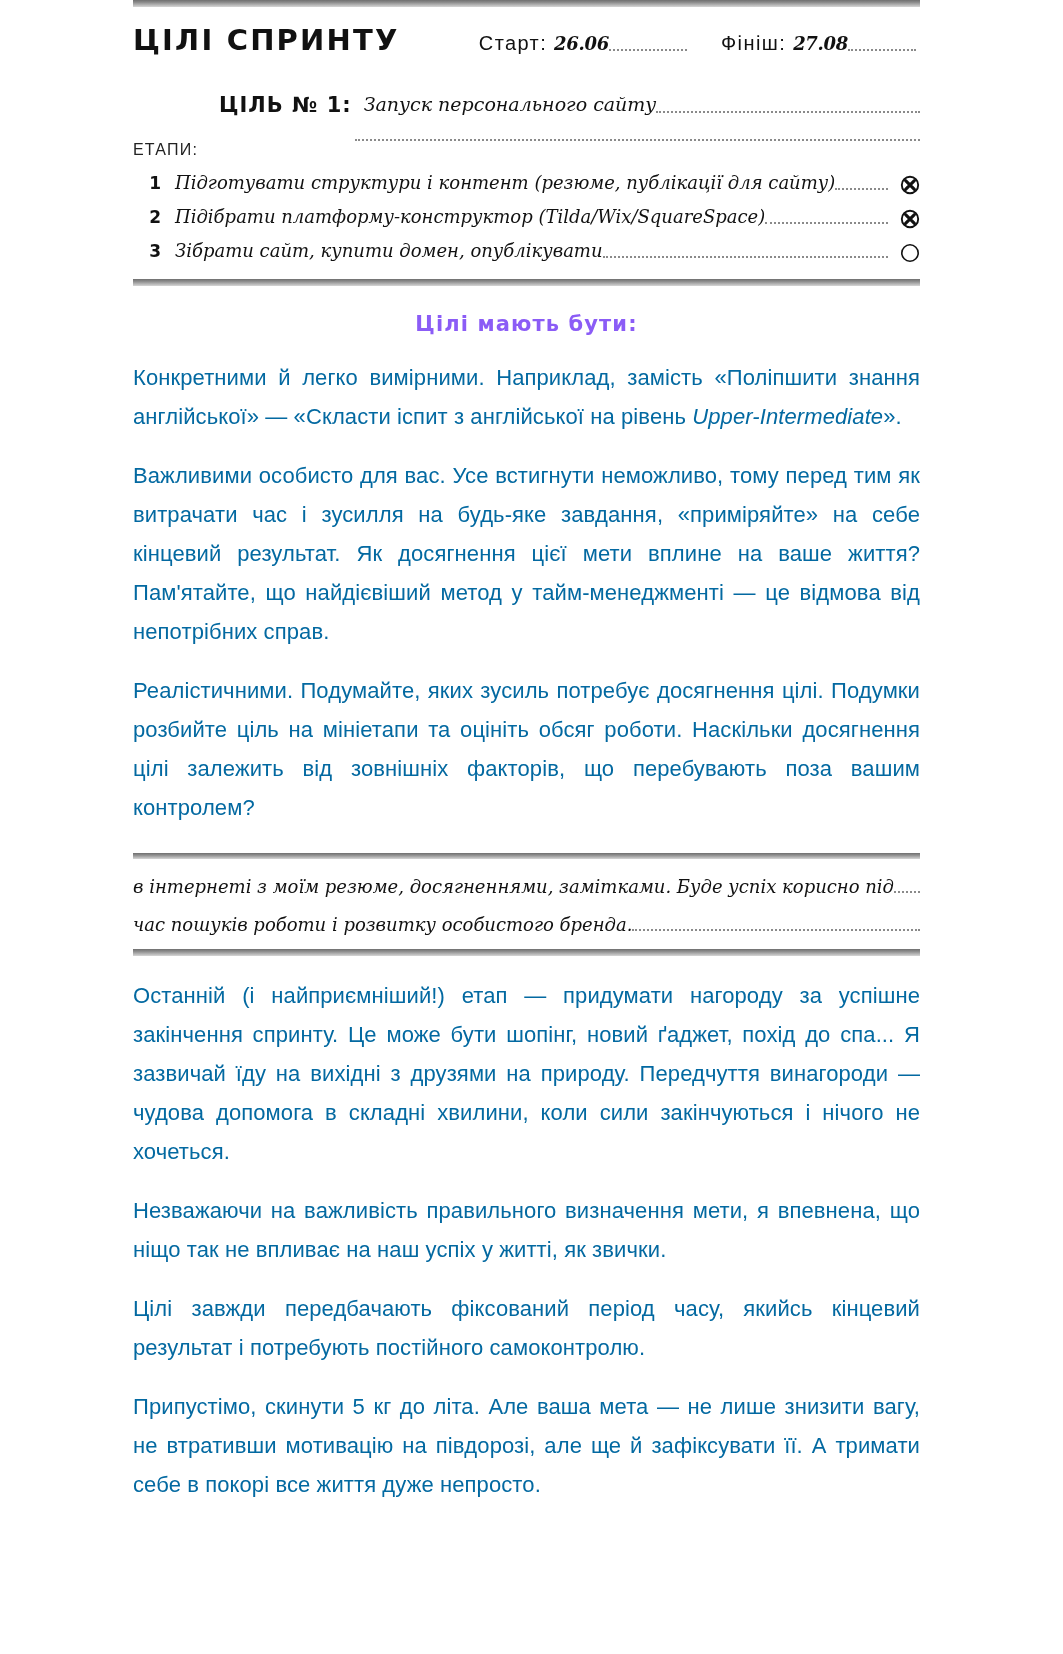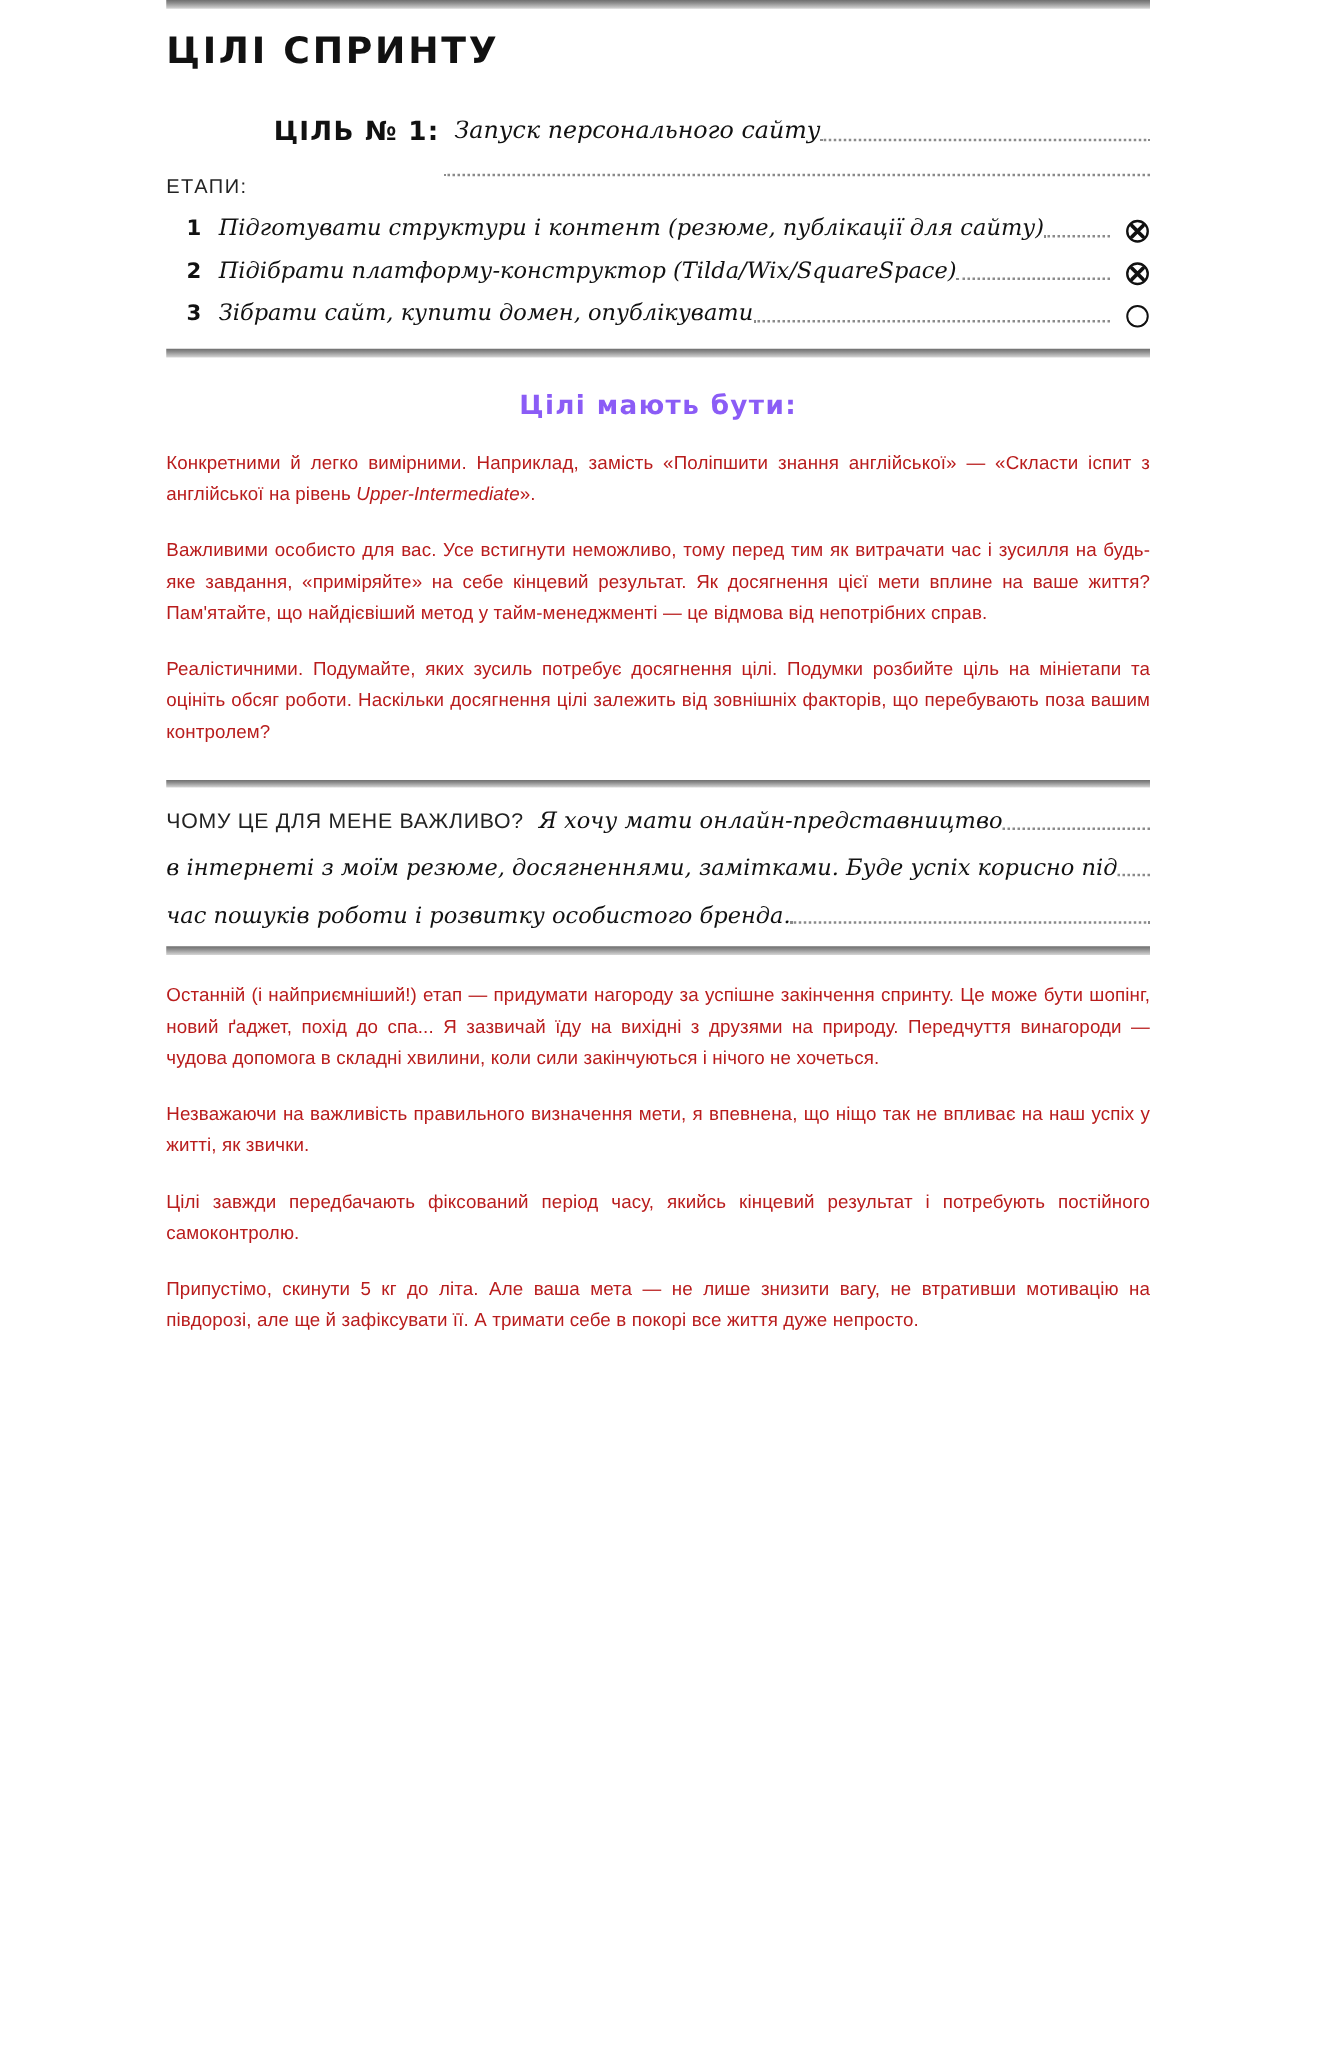--- a/index.html
+++ b/index.html
@@ -157,25 +157,25 @@
   .sub-head {
     font-family: "DejaVu Sans", sans-serif;
     font-weight: 700;
     font-size: 21px;
     letter-spacing: 1.1px;
     margin-top: 26px;
     color: #8b5cf6;
     text-align: center;
   }
   p.body {
-    font-size: 15px;
-    line-height: 25px;
+    font-size: 22px;
+    line-height: 39px;
     margin: 20px 0 0 0;
     text-align: justify;
-    color: #b91c1c;
+    color: #0369a1;
     letter-spacing: 0.1px;
   }
   p.body.first { margin-top: 22px; }
   .ital { font-style: italic; }
 
   
   .why-wrap { margin-top: 26px; }
   .why-row {
     display: flex;
     align-items: baseline;
@@ -210,20 +210,32 @@
 </style>
 </head>
 <body>
 
 <div class="page">
 
   <div class="rule"></div>
 
   <div class="sprint-header">
     <div class="sprint-title">ЦІЛІ СПРИНТУ</div>
+    <div class="dates">
+      <div class="date-group">
+        <span class="date-label">Старт:</span>
+        <span class="hand date-value">26.06</span>
+        <span class="dotline fixed-start"></span>
+      </div>
+      <div class="date-group">
+        <span class="date-label">Фініш:</span>
+        <span class="hand date-value">27.08</span>
+        <span class="dotline fixed-finish"></span>
+      </div>
+    </div>
   </div>
 
   <div class="goal-row">
     <span class="goal-label">ЦІЛЬ № 1:</span>
     <span class="hand goal-value">Запуск персонального сайту</span>
     <span class="dotline"></span>
   </div>
   <div class="goal-row2">
     <span class="dotline"></span>
   </div>
@@ -271,25 +283,20 @@
 
   <p class="body first"><span>Конкретними й легко вимірними. Наприклад, замість «Поліпшити знання англійської» — «Скласти іспит з англійської на рівень </span><span class="ital">Upper-Intermediate</span><span>».</span></p>
 
   <p class="body">Важливими особисто для вас. Усе встигнути неможливо, тому перед тим як витрачати час і зусилля на будь-яке завдання, «приміряйте» на себе кінцевий результат. Як досягнення цієї мети вплине на ваше життя? Пам'ятайте, що найдієвіший метод у тайм-менеджменті — це відмова від непотрібних справ.</p>
 
   <p class="body">Реалістичними. Подумайте, яких зусиль потребує досягнення цілі. Подумки розбийте ціль на мініетапи та оцініть обсяг роботи. Наскільки досягнення цілі залежить від зовнішніх факторів, що перебувають поза вашим контролем?</p>
 
   <div class="why-wrap">
     <div class="rule thin"></div>
 
-    <div class="why-row">
-      <span class="why-label">ЧОМУ ЦЕ ДЛЯ МЕНЕ ВАЖЛИВО?</span>
-      <span class="hand why-hand">Я хочу мати онлайн-представництво</span>
-      <span class="dotline"></span>
-    </div>
 
     <div class="why-row2">
       <span class="hand why-hand">в інтернеті з моїм резюме, досягненнями, замітками. Буде успіх корисно під</span>
       <span class="dotline"></span>
     </div>
 
     <div class="why-row2">
       <span class="hand why-hand">час пошуків роботи і розвитку особистого бренда.</span>
       <span class="dotline"></span>
     </div>

